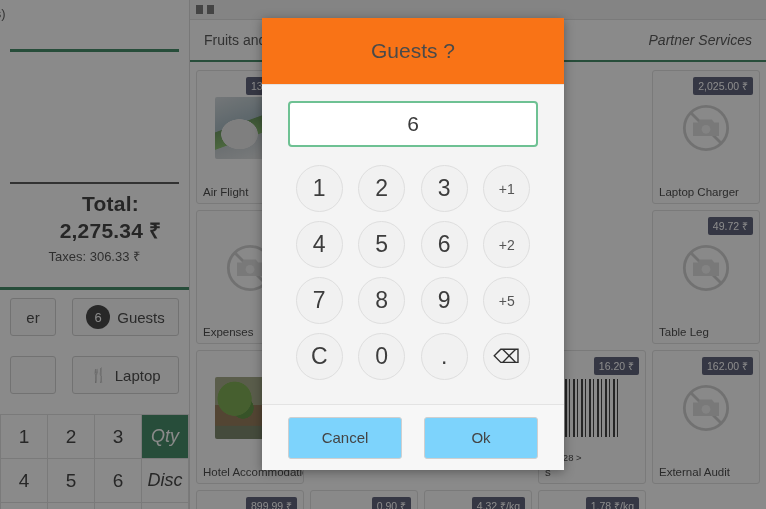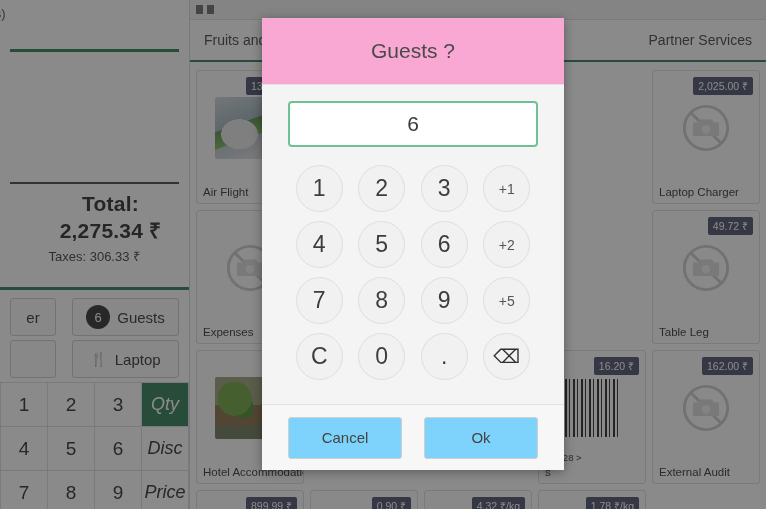--- a/index.html
+++ b/index.html
@@ -19,21 +19,21 @@
   .pos-left-head {
     height: 182px; padding: 6px 10px; color: #3a3a3a; font-size: 13px;
   }
   .order-unit-label { font-size: 13px; color: #4a4a4a; margin-left: -26px; }
   .totals-wrap { border-top: 2px solid #444; margin: 0 10px; padding-top: 8px; }
   .total-line { font-size: 21px; font-weight: bold; color: #2b2b2b; text-align: center; letter-spacing: .2px; margin-left: 32px;}
   .taxes-line { font-size: 13px; color: #3f3f3f; text-align: center; margin-top: 3px; }
   .green-sep { height: 3px; background: #2e7d55; margin-top: 28px; }
 
   .pos-actions { padding: 8px 10px 0 10px; }
-  .pos-actions-row { display: flex; gap: 16px; margin-bottom: 4px; }
+  .pos-actions-row { display: flex; gap: 16px; margin-bottom: 20px; }
   .pos-btn {
     flex: 1; height: 38px; border: 1px solid #ccc; border-radius: 3px;
     background: #fafafa; display: flex; align-items: center; justify-content: center;
     gap: 7px; font-size: 15px; color: #333;
   }
   .pos-btn.narrow { flex: 0 0 46px; }
   .guest-badge {
     width: 24px; height: 24px; border-radius: 50%; background: #2f2f2f;
     color: #fff; font-size: 13px; display: flex; align-items: center; justify-content: center;
   }
@@ -47,21 +47,21 @@
   }
   .numpad .cell.mode { font-size: 18px; font-style: italic; }
   .numpad .cell.active { background: #2e7d55; color: #fff; }
 
   
   .pos-right { position: absolute; left: 190px; top: 0; right: 0; height: 509px; background: #fff; }
   .pos-toolbar { height: 20px; background: #f3f3f3; border-bottom: 1px solid #ddd; display: flex; align-items: center; padding-left: 6px; gap: 4px; }
   .tool-sq { width: 7px; height: 9px; background: #6b6b6b; }
   .tabs { height: 42px; display: flex; align-items: center; border-bottom: 2px solid #2e7d55; background: #fff; }
   .tab { padding: 0 14px; font-size: 14px; color: #444; line-height: 42px; }
-  .tab.right { margin-left: auto; }
+  .tab.right { margin-left: auto; font-style: italic; }
 
   .grid {
     position: absolute; left: 0; top: 64px; right: 0; bottom: 0;
     display: grid; grid-template-columns: repeat(5, 1fr);
     grid-auto-rows: 134px; gap: 6px; padding: 6px; background: #fff;
     overflow: hidden;
   }
   .card {
     position: relative; border: 1px solid #ddd; border-radius: 3px;
     background: #fcfcfc; overflow: hidden;
@@ -88,21 +88,21 @@
   
   .overlay { position: absolute; inset: 0; background: rgba(34,34,34,0.53); }
 
   
   .modal {
     position: absolute; left: 262px; top: 18px; width: 302px; height: 452px;
     background: #f4f4f4; box-shadow: 0 2px 10px rgba(0,0,0,.35);
     display: flex; flex-direction: column;
   }
   .modal-header {
-    height: 67px; background: #f9a8d4; border-bottom: 1px solid #e3e3e3;
+    height: 67px; background: #f97316; border-bottom: 1px solid #e3e3e3;
     display: flex; align-items: center; justify-content: center;
   }
   .modal-title { font-size: 21px; color: #4a4a4a; }
   .modal-body { flex: 1; padding: 16px 26px 0 26px; }
   .value-input {
     height: 46px; background: #fff; border: 2px solid #6ec193; border-radius: 4px;
     display: flex; align-items: center; justify-content: center;
     font-size: 21px; color: #3a3a3a;
   }
   .keypad { margin-top: 18px; display: grid; grid-template-columns: repeat(4, 1fr); row-gap: 9px; justify-items: center; }

